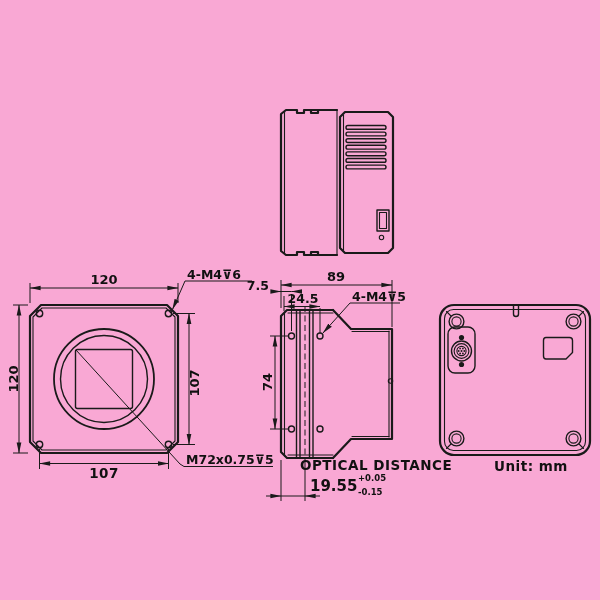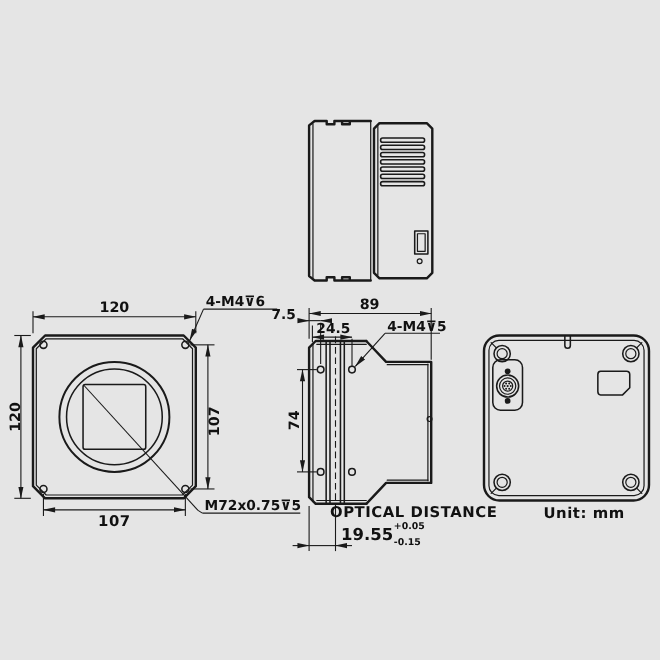--- a/index.html
+++ b/index.html
@@ -1,17 +1,17 @@
 <!DOCTYPE html>
 <html><head>
 <meta charset="utf-8">
 <style>
   html,body{margin:0;padding:0;background:#fff;}
   .canvas{
-    position:relative;width:600px;height:600px;background:#e5e5e5;
+    position:relative;width:600px;height:600px;background:#f9a8d4;
     font-family:"DejaVu Sans","Liberation Sans",sans-serif;
   }
   svg{display:block;}
   .ol{stroke:#1a1a1a;stroke-width:2.2;fill:none;stroke-linejoin:round;stroke-linecap:round;}
   .ol2{stroke:#1a1a1a;stroke-width:1.8;fill:none;stroke-linejoin:round;stroke-linecap:round;}
   .thin{stroke:#1a1a1a;stroke-width:1.1;fill:none;stroke-linejoin:round;stroke-linecap:round;}
   .med{stroke:#1a1a1a;stroke-width:1.4;fill:none;stroke-linejoin:round;stroke-linecap:round;}
   .dim{stroke:#1a1a1a;stroke-width:1;fill:none;}
   .dash{stroke:#1a1a1a;stroke-width:1;fill:none;stroke-dasharray:6 3.5;}
   .dot{fill:#1a1a1a;stroke:none;}

